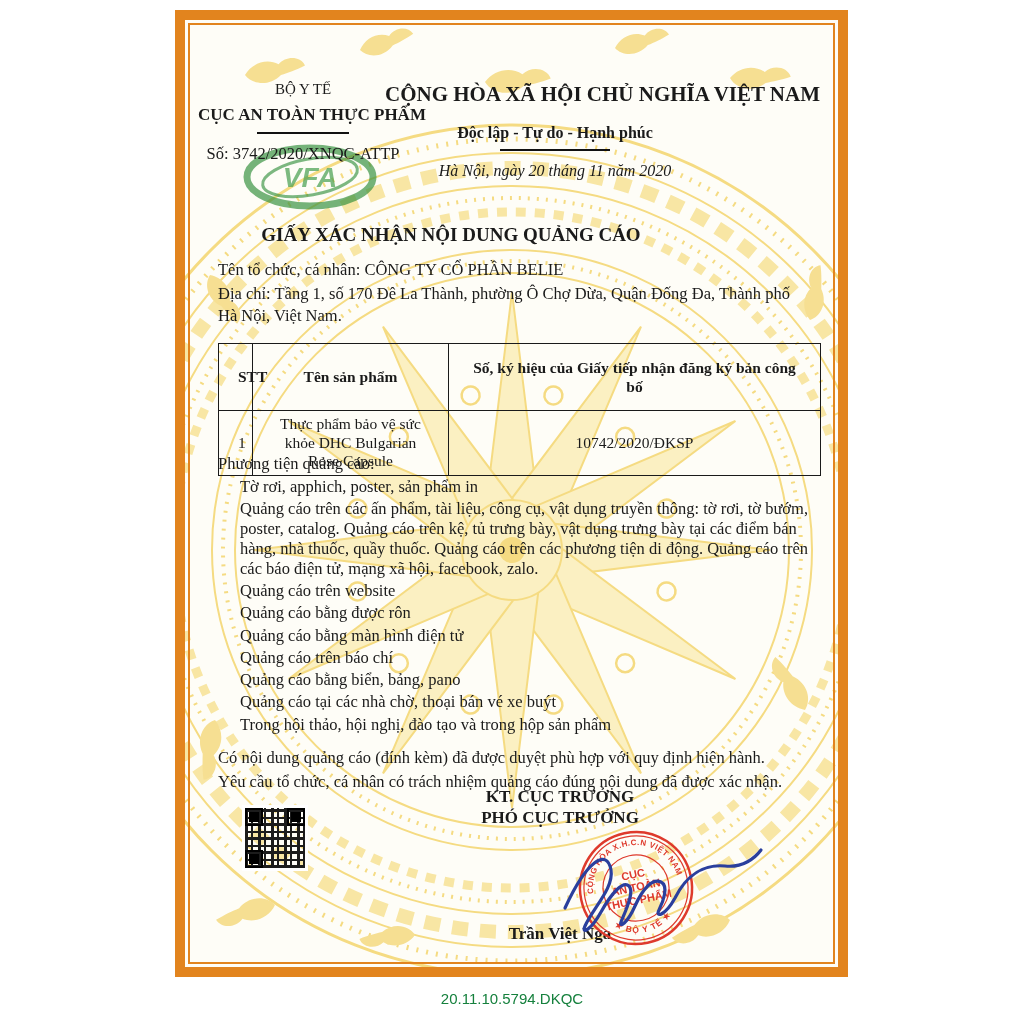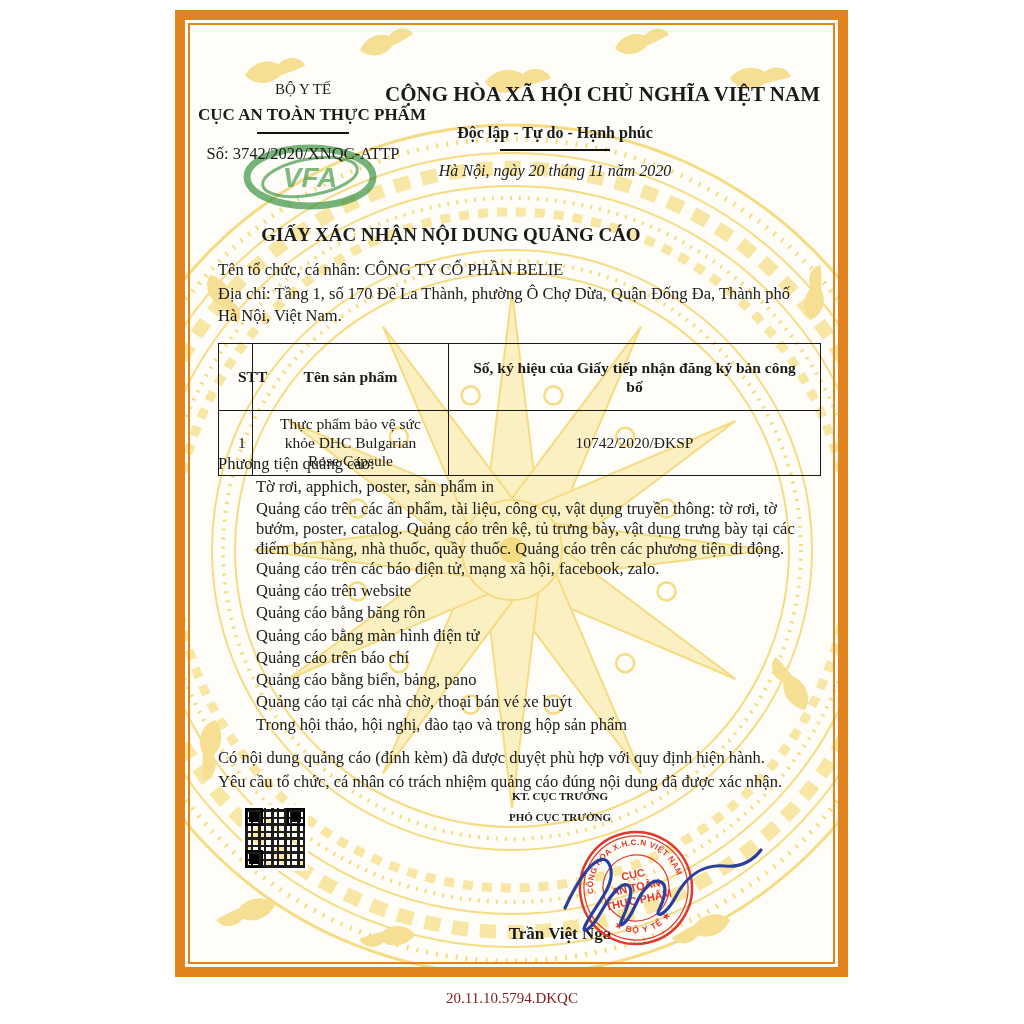--- a/index.html
+++ b/index.html
@@ -34,44 +34,44 @@
 
   table.products{position:absolute;left:33px;top:323px;width:602px;border-collapse:collapse;
                  table-layout:fixed;background:rgba(255,255,255,0.0);}
   table.products th,table.products td{border:1.5px solid #1a1a1a;text-align:center;vertical-align:middle;padding:4px 19px;}
   table.products th{font-size:15.5px;font-weight:bold;height:58px;line-height:1.25;}
   table.products td{font-size:15.5px;height:38px;line-height:1.2;}
   col.c-stt{width:34px;} col.c-name{width:196px;} col.c-num{width:372px;}
 
   .media{position:absolute;left:33px;top:434px;width:600px;font-size:16.5px;}
   .media .label{margin:0 0 3px 0;}
-  .media .item{margin:0 0 2.5px 0;padding-left:38px;line-height:19.8px;}
+  .media .item{margin:0 0 2.5px 0;padding-left:22px;line-height:19.8px;}
   .notes{position:absolute;left:33px;top:726px;width:610px;font-size:16.5px;line-height:24px;}
   .notes p{margin:0;}
 
   .sign-title{position:absolute;left:258px;top:766px;width:234px;text-align:center;
-              font-size:11px;font-weight:bold;line-height:21px;}
+              font-size:17px;font-weight:bold;line-height:21px;}
   .signer-name{position:absolute;left:258px;top:904px;width:234px;text-align:center;
                font-size:17px;font-weight:bold;}
 
   .qr{position:absolute;left:60px;top:788px;width:60px;height:60px;background:
       repeating-linear-gradient(90deg,#1c1c1c 0 3px,transparent 3px 6px,#1c1c1c 6px 8px,transparent 8px 13px),
       repeating-linear-gradient(0deg,#1c1c1c 0 3px,transparent 3px 7px,#1c1c1c 7px 9px,transparent 9px 14px);
       outline:3px solid #fff;}
   .qr .finder{position:absolute;width:10px;height:10px;border:2px solid #000;background:#000;
               background-clip:content-box;padding:2px;box-sizing:content-box;}
   .qr .f-tl{left:0;top:0;background-color:#000;}
   .qr .f-tr{right:0;top:0;}
   .qr .f-bl{left:0;bottom:0;}
 
   .stamp{position:absolute;left:386px;top:803px;z-index:4;}
   .sig{position:absolute;left:362px;top:818px;z-index:5;}
 
   .footer{position:absolute;left:0;top:990px;width:1024px;text-align:center;
-          font-family:Liberation Serif, serif;font-size:15px;color:#7f1d1d;}
+          font-family:Liberation Sans, sans-serif;font-size:15px;color:#15803d;}
 </style>
 </head>
 <body>
 
 <div class="canvas">
   <div class="page">
 
     <svg class="watermark" viewBox="0 0 653 947" preserveAspectRatio="xMidYMid slice" aria-hidden="true">
       <defs>
         <path id="bird" d="M0 0 C6 -10 18 -14 28 -9 C34 -16 46 -16 50 -8 C42 -4 36 -2 30 0 C20 10 6 8 0 0 Z"></path>
@@ -183,21 +183,21 @@
           <td>10742/2020/ĐKSP</td>
         </tr>
       </tbody>
         </table>
 
       <div class="media">
         <p class="label">Phương tiện quảng cáo:</p>
         <p class="item">Tờ rơi, apphich, poster, sản phẩm in</p>
         <p class="item">Quảng cáo trên các ấn phẩm, tài liệu, công cụ, vật dụng truyền thông: tờ rơi, tờ bướm, poster, catalog. Quảng cáo trên kệ, tủ trưng bày, vật dụng trưng bày tại các điểm bán hàng, nhà thuốc, quầy thuốc. Quảng cáo trên các phương tiện di động. Quảng cáo trên các báo điện tử, mạng xã hội, facebook, zalo.</p>
         <p class="item">Quảng cáo trên website</p>
-        <p class="item">Quảng cáo bằng băng rôn</p>
+        <p class="item">Quảng cáo bằng được rôn</p>
         <p class="item">Quảng cáo bằng màn hình điện tử</p>
         <p class="item">Quảng cáo trên báo chí</p>
         <p class="item">Quảng cáo bằng biển, bảng, pano</p>
         <p class="item">Quảng cáo tại các nhà chờ, thoại bán vé xe buýt</p>
         <p class="item">Trong hội thảo, hội nghị, đào tạo và trong hộp sản phẩm</p>
       </div>
 
       <div class="notes">
         <p>Có nội dung quảng cáo (đính kèm) đã được duyệt phù hợp với quy định hiện hành.</p>
         <p>Yêu cầu tổ chức, cá nhân có trách nhiệm quảng cáo đúng nội dung đã được xác nhận.</p>

